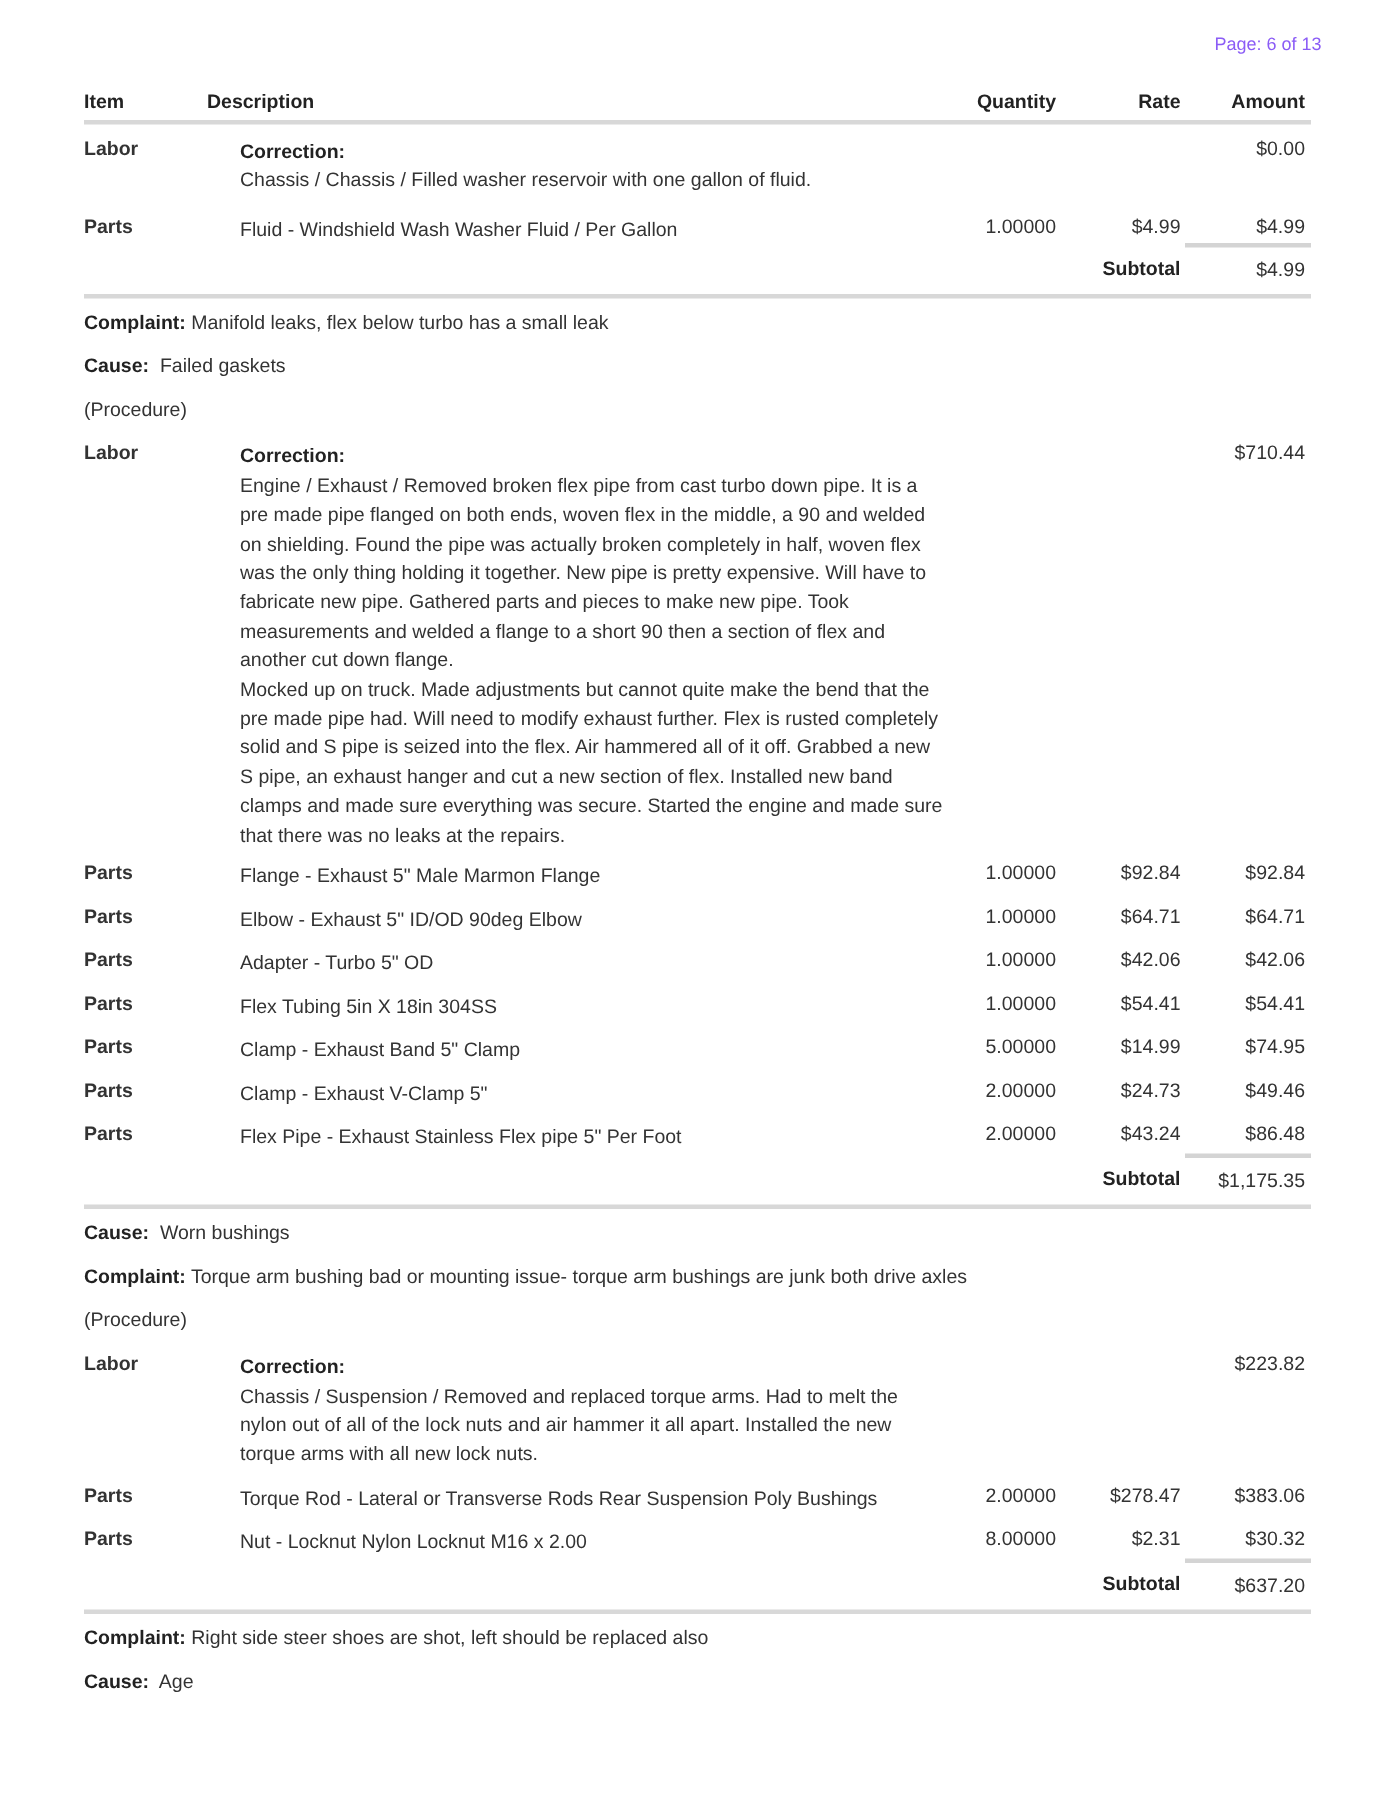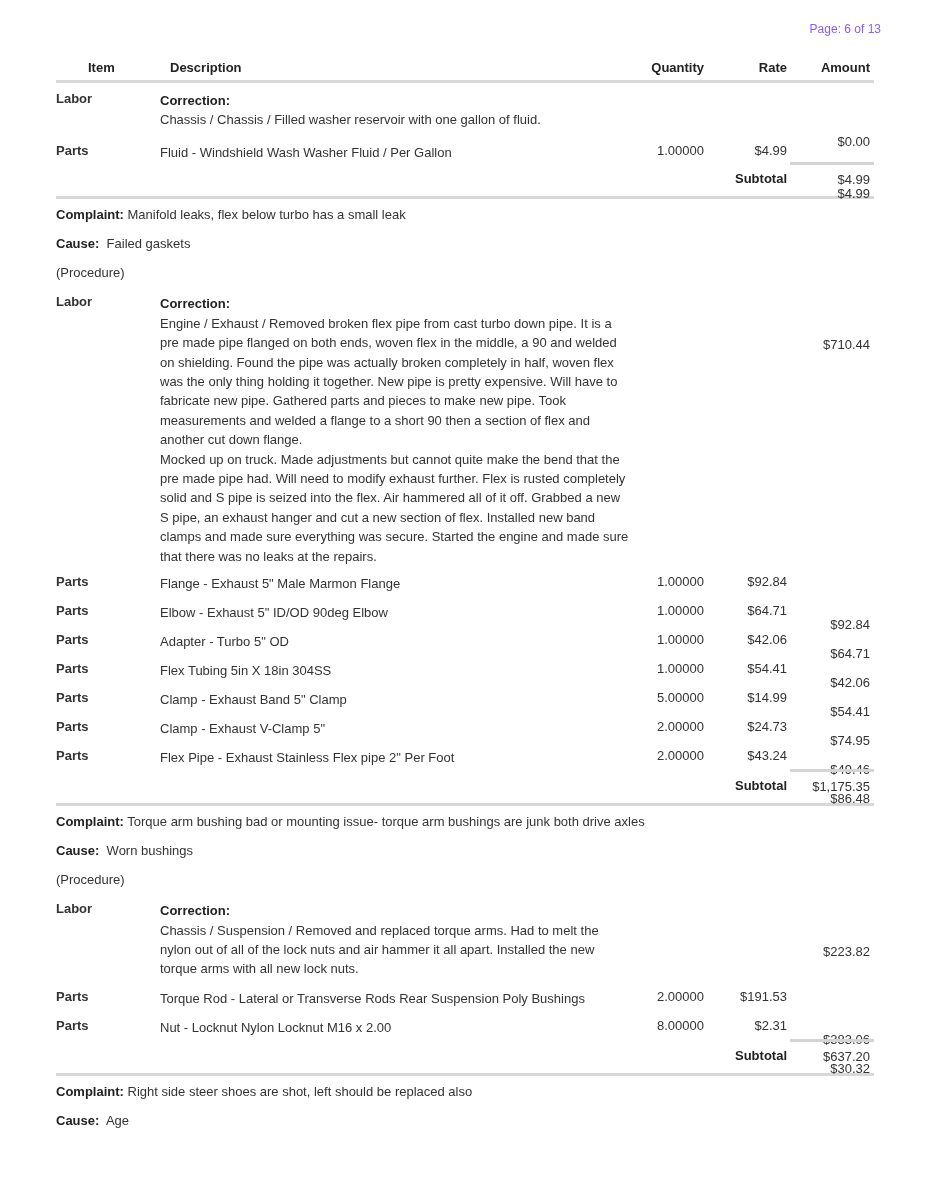--- a/index.html
+++ b/index.html
@@ -3,28 +3,28 @@
   <meta charset="utf-8">
   <style>
     html, body { margin: 0; padding: 0; background: #ffffff; }
     body {
       width: 926px; height: 1200px; position: relative; overflow: hidden;
       font-family: "Liberation Sans", sans-serif; font-size: 13px; color: #333333;
     }
     .page-num { position: absolute; top: 22px; right: 45px; font-size: 12px; color: #8b5cf6; }
     .doc { position: absolute; left: 56px; top: 58px; width: 818px; }
     .hdr { position: relative; height: 22px; font-weight: bold; color: #222; font-size: 13px; }
-    .hdr span { position: absolute; top: 2px; margin-left: 32px; }
+    .hdr span { position: absolute; top: 2px; }
     .rule-thick { height: 3px; background: #d8d8d8; }
     .row { position: relative; min-height: 29px; }
     .c-item { position: absolute; left: 0; top: 8px; font-weight: bold; }
     .c-desc { margin-left: 104px; padding-top: 8px; width: 470px; line-height: 19.4px; }
     .c-qty { position: absolute; right: 170px; top: 8px; text-align: left; }
     .c-rate { position: absolute; right: 87px; top: 8px; text-align: right; }
-    .c-amt { position: absolute; right: 4px; top: 8px; text-align: left; margin-top: 43px; }
+    .c-amt { position: absolute; right: 4px; top: 8px; text-align: left; }
     .row.single .c-desc { width: 500px; white-space: nowrap; }
     .bold { font-weight: bold; color: #222; }
     .subrule { position: relative; height: 3px; }
     .subrule div { position: absolute; right: 0; width: 84px; height: 3px; background: #d4d4d4; }
     .subtotal { position: relative; height: 27px; }
     .subtotal .lbl { position: absolute; right: 87px; top: 6px; font-weight: bold; color: #222; }
     .subtotal .val { position: absolute; right: 4px; top: 7px; }
     .section-rule { height: 3px; background: #d8d8d8; margin-top: 4px; }
     .meta { padding-top: 8px; height: 21px; }
     .meta .k { font-weight: bold; color: #222; }
@@ -118,52 +118,52 @@
       </div>
       <div class="row single">
         <span class="c-item">Parts</span>
         <div class="c-desc">Clamp - Exhaust V-Clamp 5"</div>
         <span class="c-qty">2.00000</span>
         <span class="c-rate">$24.73</span>
         <span class="c-amt">$49.46</span>
       </div>
       <div class="row single">
         <span class="c-item">Parts</span>
-        <div class="c-desc">Flex Pipe - Exhaust Stainless Flex pipe 2" Per Foot</div>
+        <div class="c-desc">Flex Pipe - Exhaust Stainless Flex pipe 5" Per Foot</div>
         <span class="c-qty">2.00000</span>
         <span class="c-rate">$43.24</span>
         <span class="c-amt">$86.48</span>
       </div>
     </div>
   <div class="subrule">
       <div></div>
     </div>
   <div class="subtotal">
     <span class="lbl">Subtotal</span>
     <span class="val">$1,175.35</span>
   </div>
   <div class="section-rule"></div>
 
+  <div class="meta"><span class="k">Cause:</span>&nbsp; <span>Worn bushings</span></div>
   <div class="meta"><span class="k">Complaint:</span> <span>Torque arm bushing bad or mounting issue- torque arm bushings are junk both drive axles</span></div>
-  <div class="meta"><span class="k">Cause:</span>&nbsp; <span>Worn bushings</span></div>
   <div class="meta">(Procedure)</div>
   <div class="row" style="min-height:88px">
     <span class="c-item">Labor</span>
     <div class="c-desc">
       <div class="bold">Correction:</div>
       <div>Chassis / Suspension / Removed and replaced torque arms. Had to melt the nylon out of all of the lock nuts and air hammer it all apart. Installed the new torque arms with all new lock nuts.</div>
     </div>
     <span class="c-amt">$223.82</span>
   </div>
   <div id="s2parts">
       <div class="row single">
         <span class="c-item">Parts</span>
         <div class="c-desc">Torque Rod - Lateral or Transverse Rods Rear Suspension Poly Bushings</div>
         <span class="c-qty">2.00000</span>
-        <span class="c-rate">$191.53</span>
+        <span class="c-rate">$278.47</span>
         <span class="c-amt">$383.06</span>
       </div>
       <div class="row single">
         <span class="c-item">Parts</span>
         <div class="c-desc">Nut - Locknut Nylon Locknut M16 x 2.00</div>
         <span class="c-qty">8.00000</span>
         <span class="c-rate">$2.31</span>
         <span class="c-amt">$30.32</span>
       </div>
     </div>

